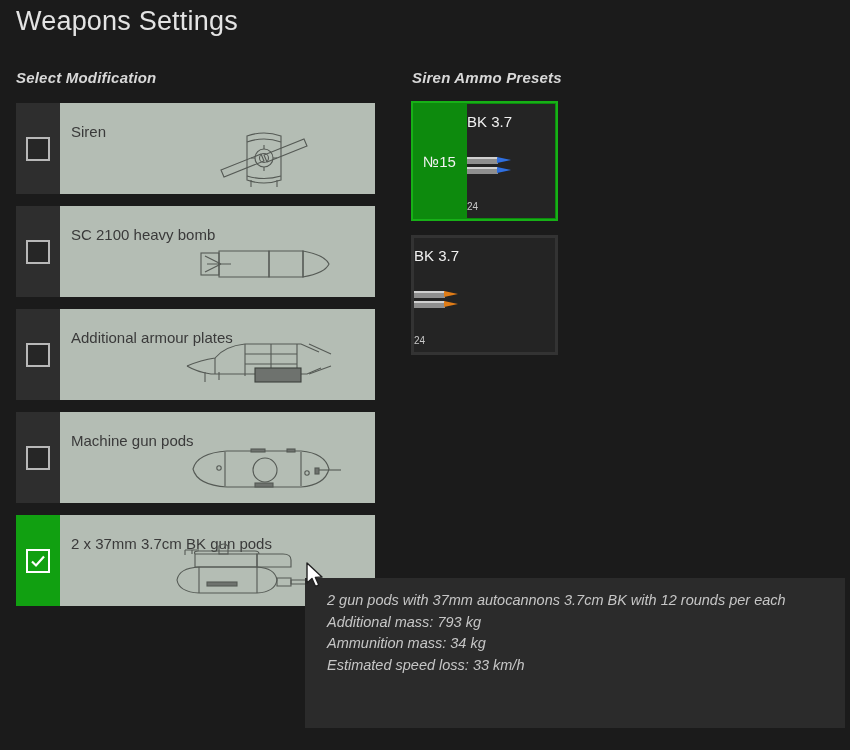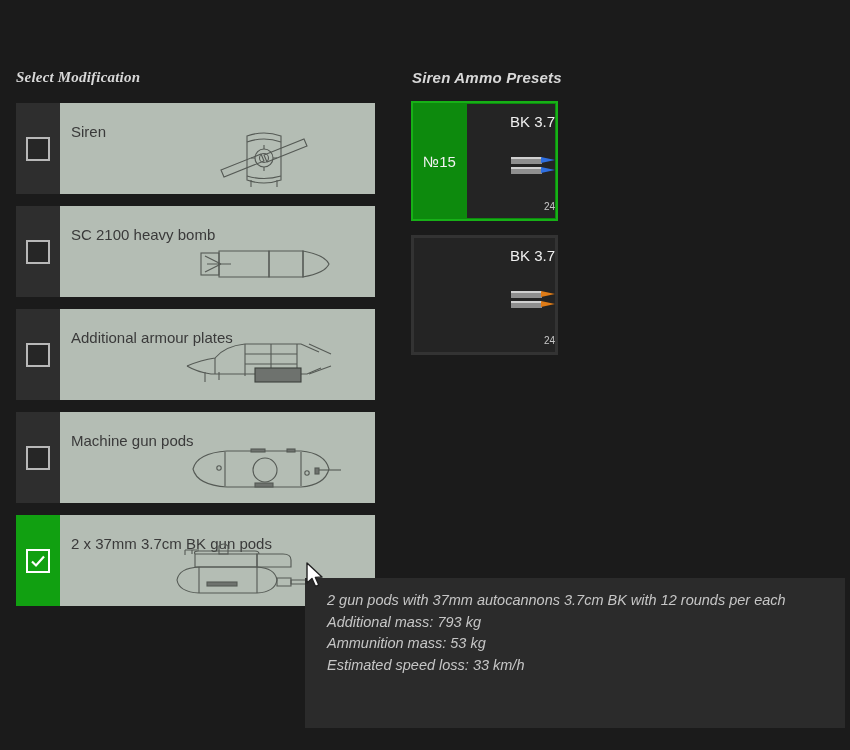--- a/index.html
+++ b/index.html
@@ -16,21 +16,21 @@
     position: absolute; left: 16px; top: 6px;
     font-size: 27px; font-weight: 400; color: #e3e3e3;
     letter-spacing: .2px;
   }
 
   .section-label {
     position: absolute;
     font-size: 15px; font-style: italic; font-weight: 700;
     color: #d8d8d8; letter-spacing: .2px;
   }
-  #mod-label { left: 16px; top: 69px; font-family: Liberation Serif, serif; }
+  #mod-label { left: 16px; top: 69px; }
   #ammo-label { left: 412px; top: 69px; }
 
   
   .mod-list { position: absolute; left: 16px; top: 103px; width: 359px; }
   .mod-row {
     position: relative; display: flex; height: 91px; margin-bottom: 12px;
     background: #2c2c2c;
   }
   .mod-check-panel {
     width: 44px; flex: 0 0 44px;
@@ -72,21 +72,21 @@
   .ammo-index {
     width: 53px; flex: 0 0 53px;
     display: flex; align-items: center; justify-content: center;
     font-size: 15px; color: #cfcfcf;
   }
   .ammo-card.selected .ammo-index { color: #f2f2f2; }
   .ammo-tile {
     flex: 1; margin: 1px;
     background: #242424;
     display: flex; flex-direction: column;
-    align-items: flex-end; justify-content: space-between;
+    align-items: flex-start; justify-content: space-between;
     padding: 9px 0 6px;
   }
   .ammo-name { font-size: 15px; color: #f0f0f0; font-weight: 400; }
   .ammo-count { font-size: 10px; color: #c8c8c8; }
   .bullets { display: flex; flex-direction: column; gap: 3px; }
   .bullet { width: 44px; height: 7px; position: relative; }
   .bullet .case {
     position: absolute; left: 0; top: 0; width: 31px; height: 7px;
     background: linear-gradient(#d0d0d0 0 35%, #8f8f8f 35% 100%);
   }
@@ -111,20 +111,21 @@
   }
 
   
   .cursor { position: absolute; left: 305px; top: 562px; width: 20px; height: 28px; }
 </style>
 </head>
 <body>
 
 <div class="root">
 
+  <div class="page-title">Weapons Settings</div>
 
   <div class="section-label" id="mod-label">Select Modification</div>
 
   <div class="section-label" id="ammo-label">Siren Ammo Presets</div>
 
   <div class="mod-list">
 
     <div class="mod-row">
       <div class="mod-check-panel">
         <div class="checkbox">
@@ -291,21 +292,21 @@
         </div>
         <div class="ammo-count">24</div>
       </div>
     </div>
 
   </div>
 
   <div class="tooltip">
     <div class="tooltip-line">2 gun pods with 37mm autocannons 3.7cm BK with 12 rounds per each</div>
     <div class="tooltip-line">Additional mass: 793 kg</div>
-    <div class="tooltip-line">Ammunition mass: 53 kg</div>
+    <div class="tooltip-line">Ammunition mass: 34 kg</div>
     <div class="tooltip-line">Estimated speed loss: 33 km/h</div>
   </div>
 
   <svg class="cursor" viewBox="0 0 20 28">
     <path d="M2 1 L2 21 L7 16.5 L10.5 24.5 L13.8 23 L10.4 15.4 L17 15 Z" fill="#ffffff" stroke="#222222" stroke-width="1.4" stroke-linejoin="round"></path>
   </svg>
 
 </div>
 
 </body></html>

